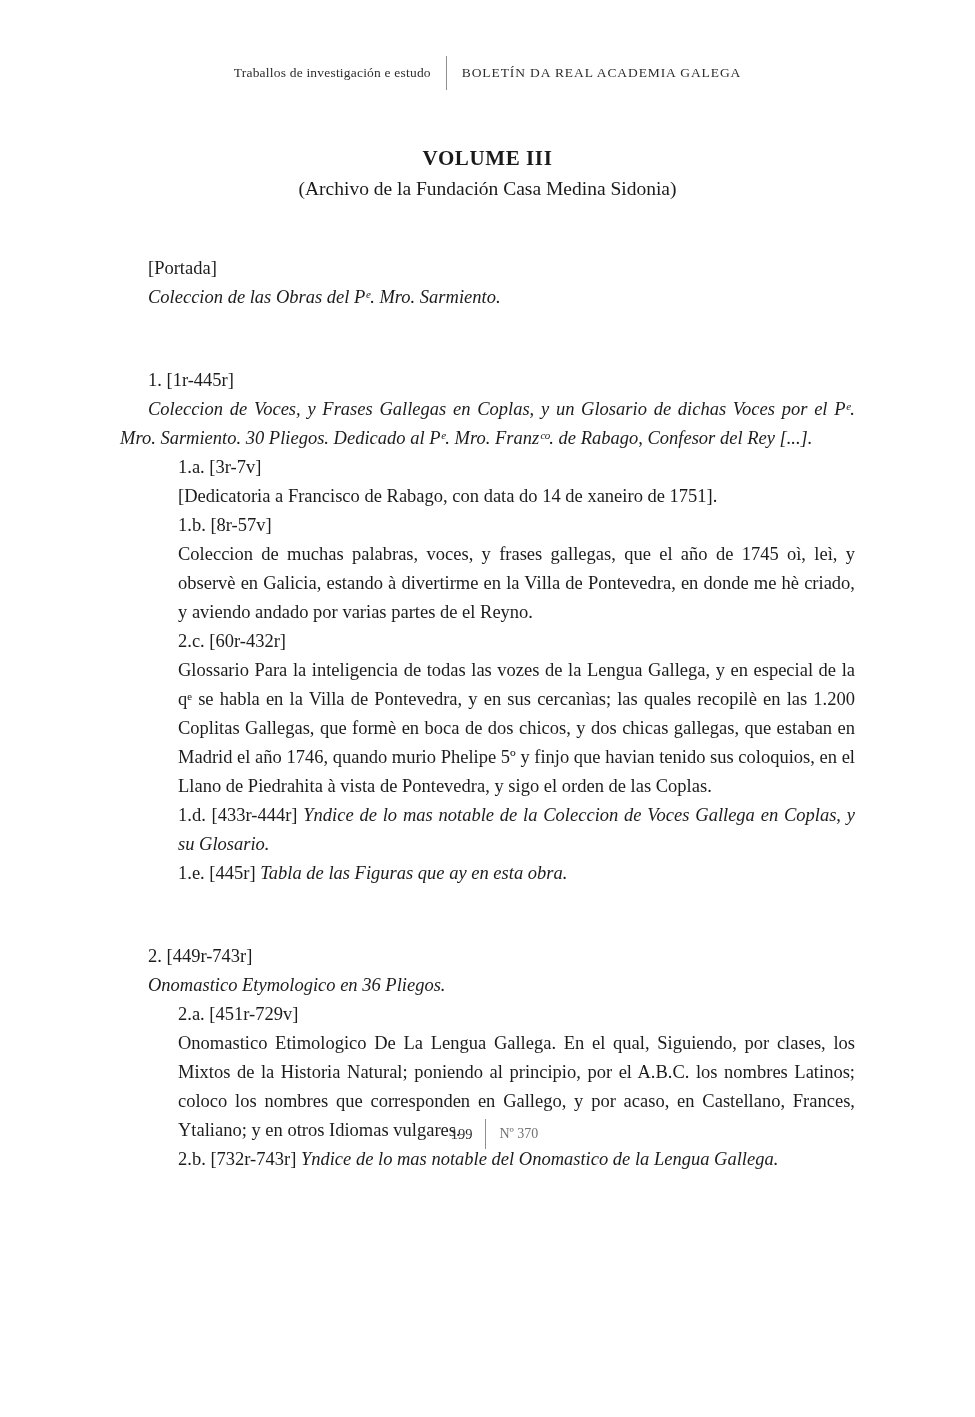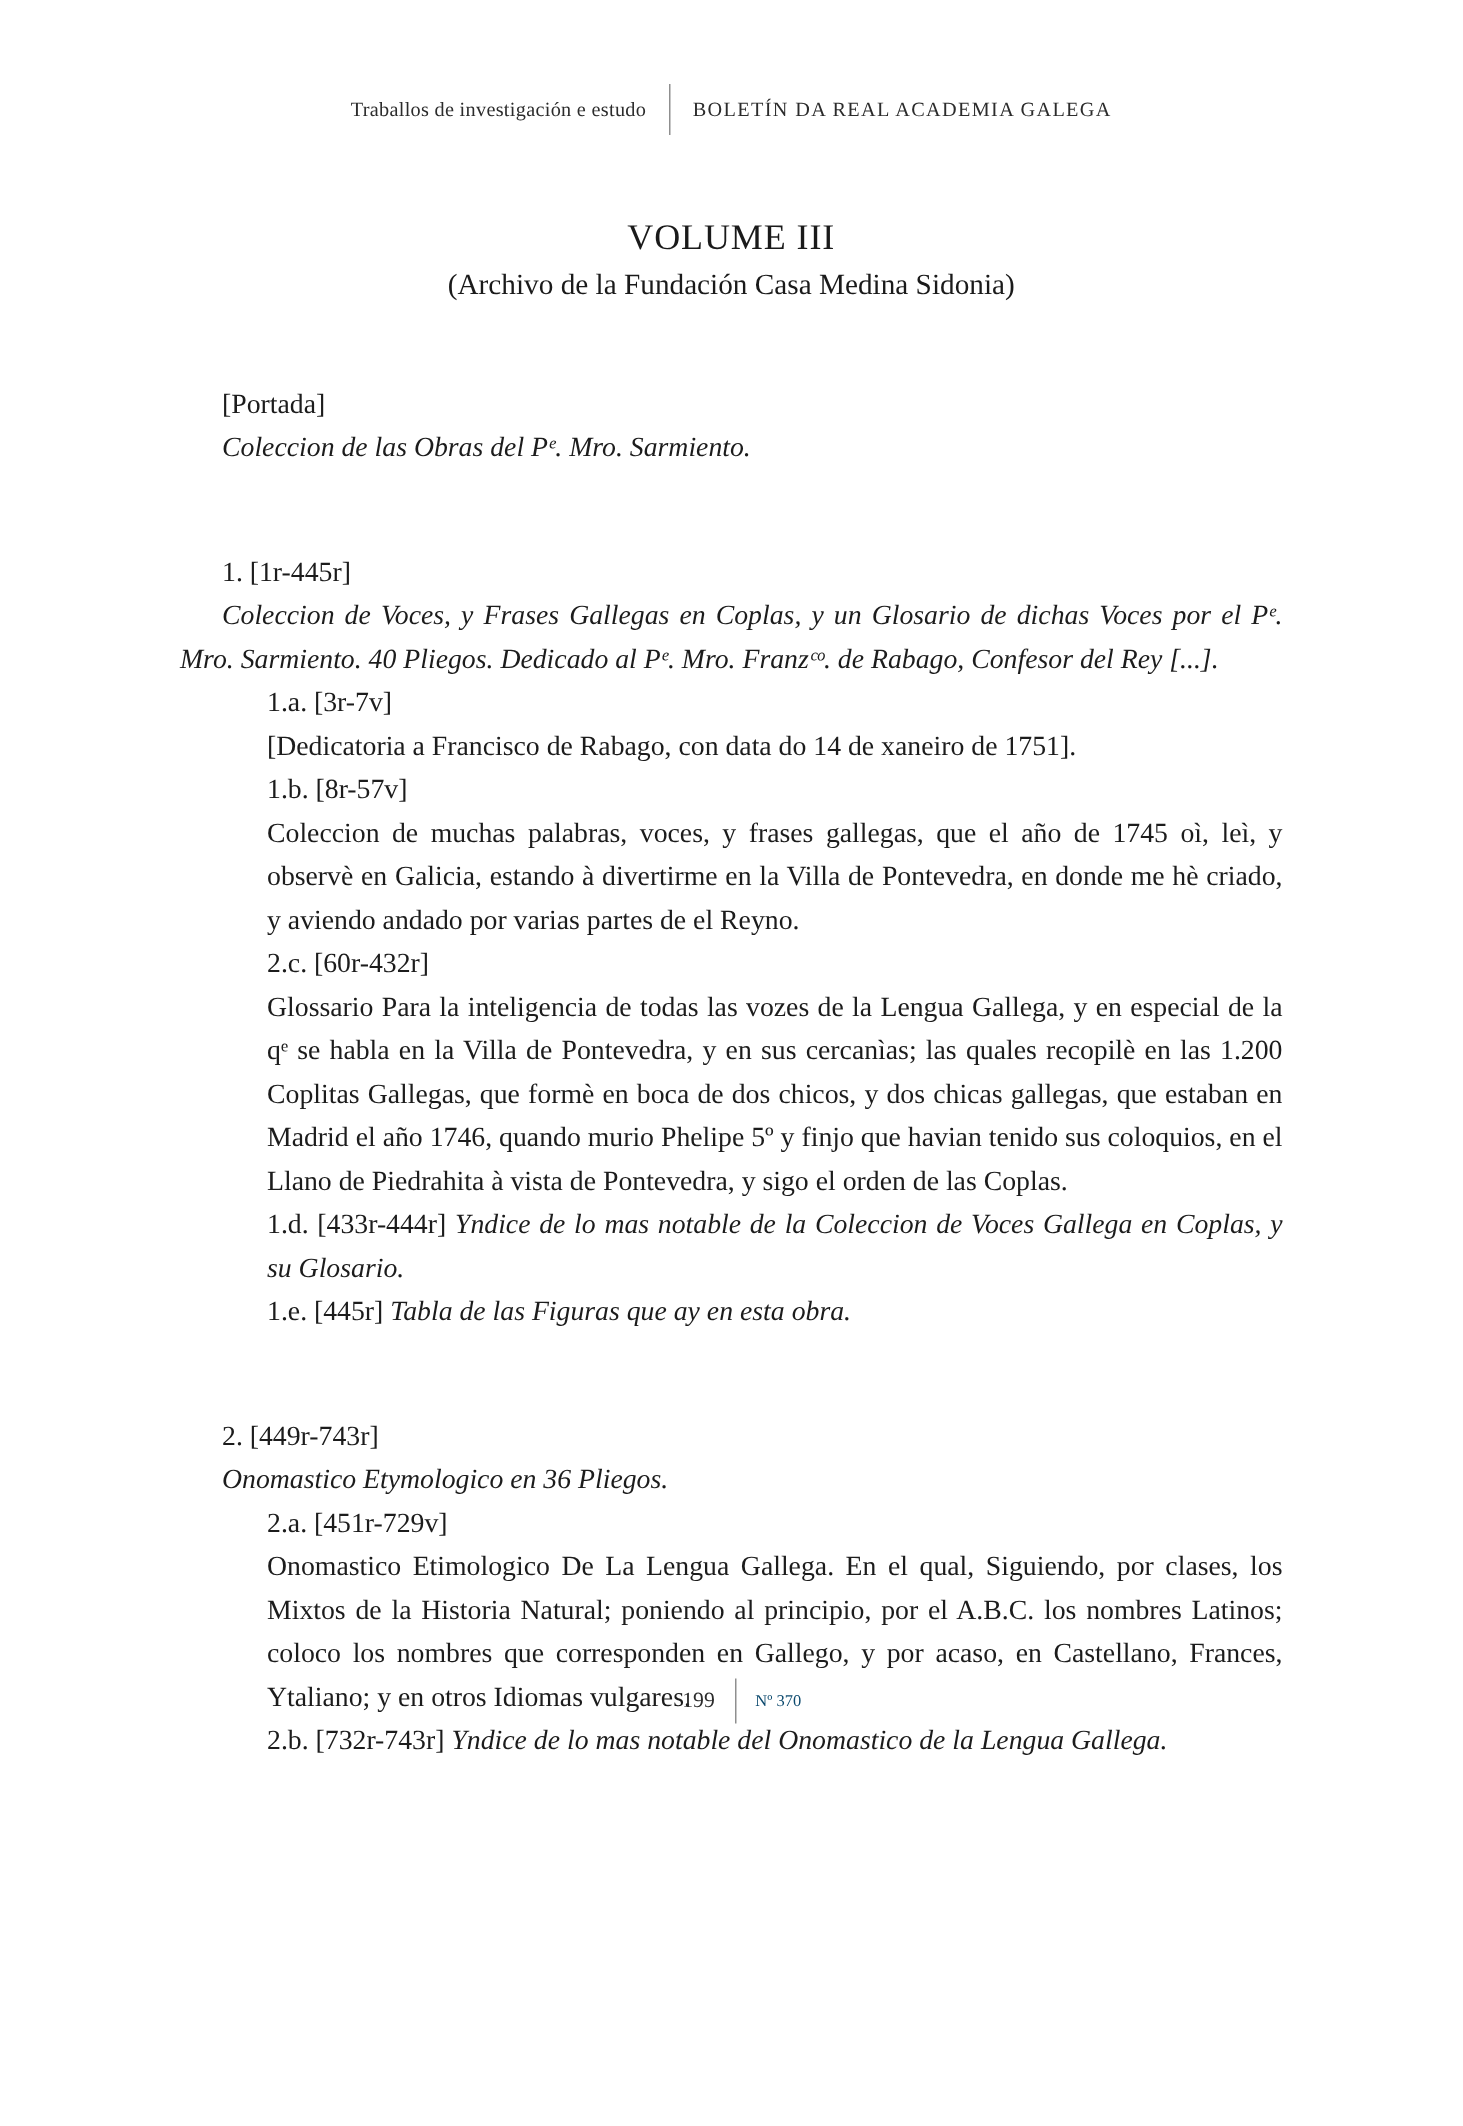--- a/index.html
+++ b/index.html
@@ -45,22 +45,22 @@
     padding-left: 15px;
     letter-spacing: 0.9px;
   }
 
   
   .page-body {
     padding-top: 146px;
   }
   .title {
     text-align: center;
-    font-size: 24px;
-    font-weight: normal;
+    font-size: 21px;
+    font-weight: bold;
     letter-spacing: 0.6px;
     color: #1a1a1a;
   }
   .subtitle {
     text-align: center;
     font-size: 19.5px;
     font-weight: normal;
     margin-top: 7px;
     color: #1a1a1a;
   }
@@ -91,23 +91,23 @@
     font-size: 14.5px;
     padding-right: 13px;
     color: #2c2c2c;
   }
   .footer-divider {
     width: 1px;
     height: 30px;
     background: #8f8f8f;
   }
   .footer-issue {
-    font-size: 11px;
+    font-size: 14px;
     padding-left: 13px;
-    color: #0c4a6e;
+    color: #737373;
   }
 </style>
 </head>
 <body>
 
 <div class="page">
 
   <header class="page-header">
     <span class="header-left">Traballos de investigación e estudo</span>
     <span class="header-divider"></span>
@@ -117,21 +117,21 @@
   <main class="page-body">
     <h1 class="title">VOLUME III</h1>
     <h2 class="subtitle">(Archivo de la Fundación Casa Medina Sidonia)</h2>
 
     <div class="content">
 
       <p class="ind1 gap">[Portada]</p>
       <p class="ind1 italic">Coleccion de las Obras del Pᵉ. Mro. Sarmiento.</p>
 
       <p class="ind1 gap">1. [1r-445r]</p>
-      <p class="hang-desc italic">Coleccion de Voces, y Frases Gallegas en Coplas, y un Glosario de dichas Voces por el Pᵉ. Mro. Sarmiento. 40 Pliegos. Dedicado al Pᵉ. Mro. Franzᶜᵒ. de Rabago, Confesor del Rey [...].</p>
+      <p class="hang-desc italic">Coleccion de Voces, y Frases Gallegas en Coplas, y un Glosario de dichas Voces por el Pᵉ. Mro. Sarmiento. 30 Pliegos. Dedicado al Pᵉ. Mro. Franzᶜᵒ. de Rabago, Confesor del Rey [...].</p>
 
       <p class="ind2">1.a. [3r-7v]</p>
       <p class="ind2">[Dedicatoria a Francisco de Rabago, con data do 14 de xaneiro de 1751].</p>
 
       <p class="ind2">1.b. [8r-57v]</p>
       <p class="ind2">Coleccion de muchas palabras, voces, y frases gallegas, que el año de 1745 oì, leì, y observè en Galicia, estando à divertirme en la Villa de Pontevedra, en donde me hè criado, y aviendo andado por varias partes de el Reyno.</p>
 
       <p class="ind2">2.c. [60r-432r]</p>
       <p class="ind2">Glossario Para la inteligencia de todas las vozes de la Lengua Gallega, y en especial de la qᵉ se habla en la Villa de Pontevedra, y en sus cercanìas; las quales recopilè en las 1.200 Coplitas Gallegas, que formè en boca de dos chicos, y dos chicas gallegas, que estaban en Madrid el año 1746, quando murio Phelipe 5º y finjo que havian tenido sus coloquios, en el Llano de Piedrahita à vista de Pontevedra, y sigo el orden de las Coplas.</p>
 

